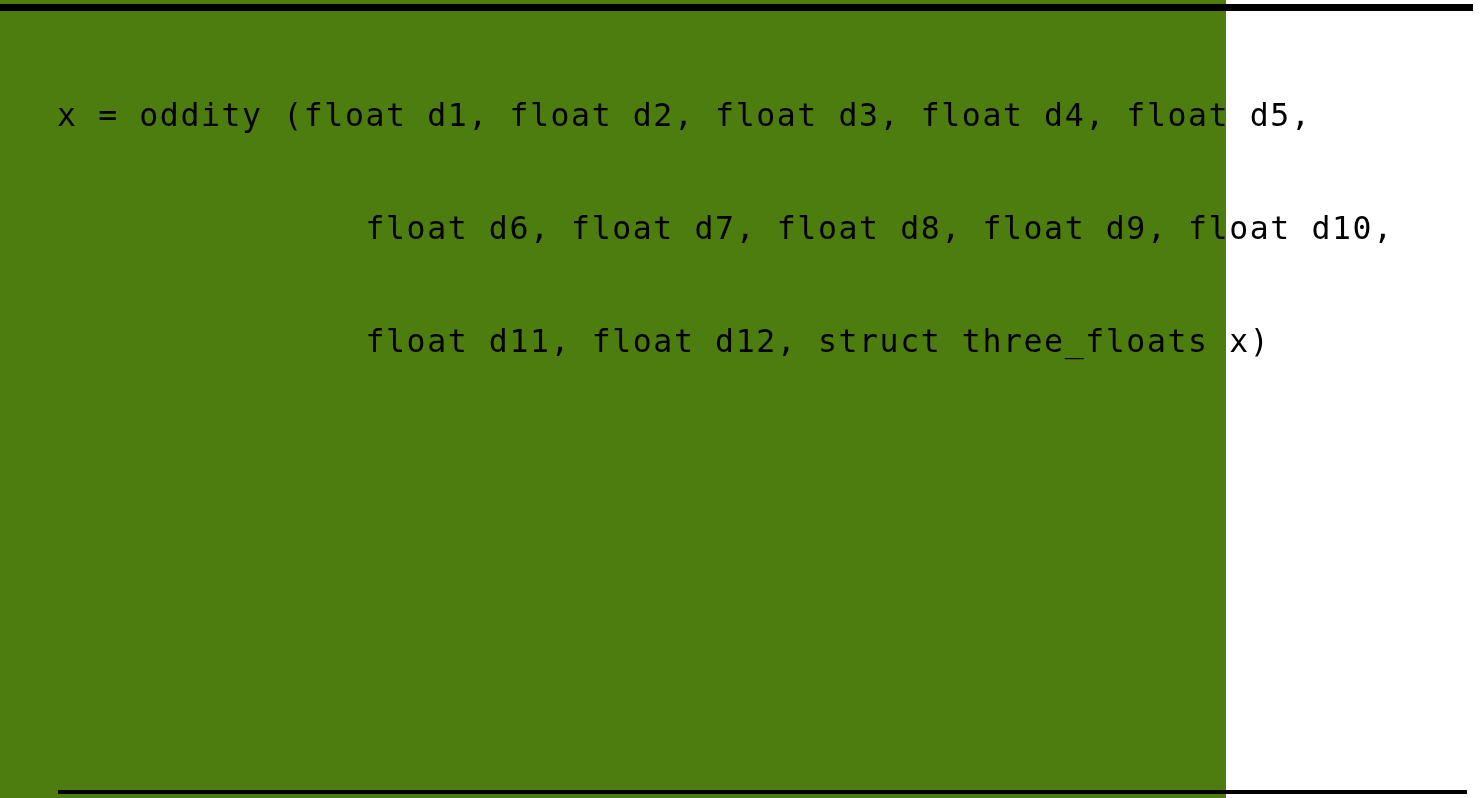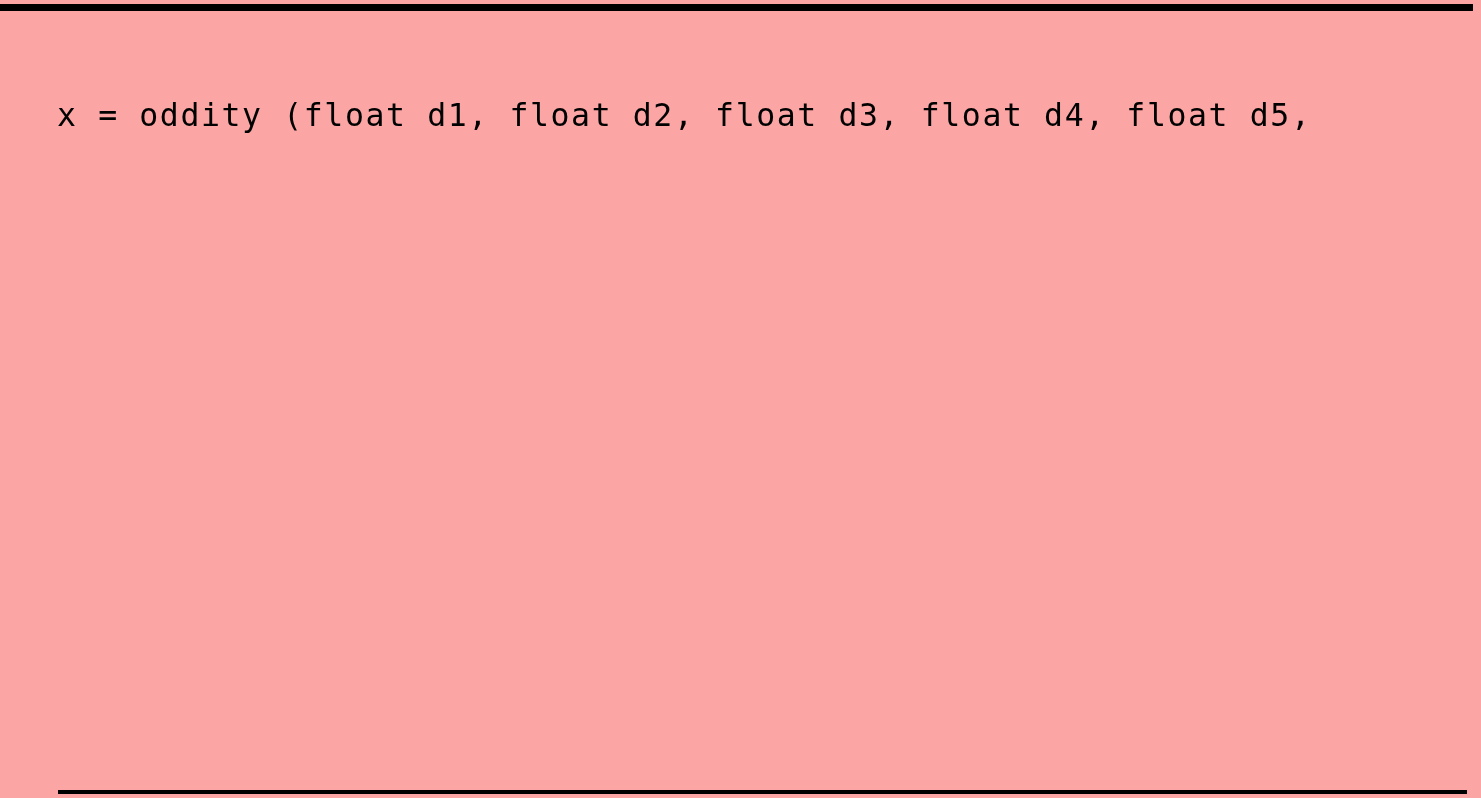--- a/index.html
+++ b/index.html
@@ -11,23 +11,23 @@
   body {
     width: 1481px;
     height: 798px;
     overflow: hidden;
     font-family: "DejaVu Sans Mono", "Liberation Mono", monospace;
     color: #000000;
   }
 
   .page {
     position: relative;
-    width: 1481px;
+    width: 1226px;
     height: 798px;
-    background: #fca5a5;
+    background: #4d7c0f;
   }
 
   
   .rule-top {
     position: absolute;
     left: 0px;
     top: 4px;
     width: 1473px;
     height: 7px;
     background: #000000;
@@ -67,20 +67,22 @@
 </style>
 </head>
 <body>
 
 <div class="page">
 
   <div class="rule-top"></div>
 
   <div class="code-area">
     <span class="line">x = oddity (float d1, float d2, float d3, float d4, float d5,</span>
+    <span class="line">               float d6, float d7, float d8, float d9, float d10,</span>
+    <span class="line">               float d11, float d12, struct three_floats x)</span>
 
     <span class="line blank"> </span>
 
 
     
   </div>
 
   <div class="rule-bottom"></div>
 
 </div>

